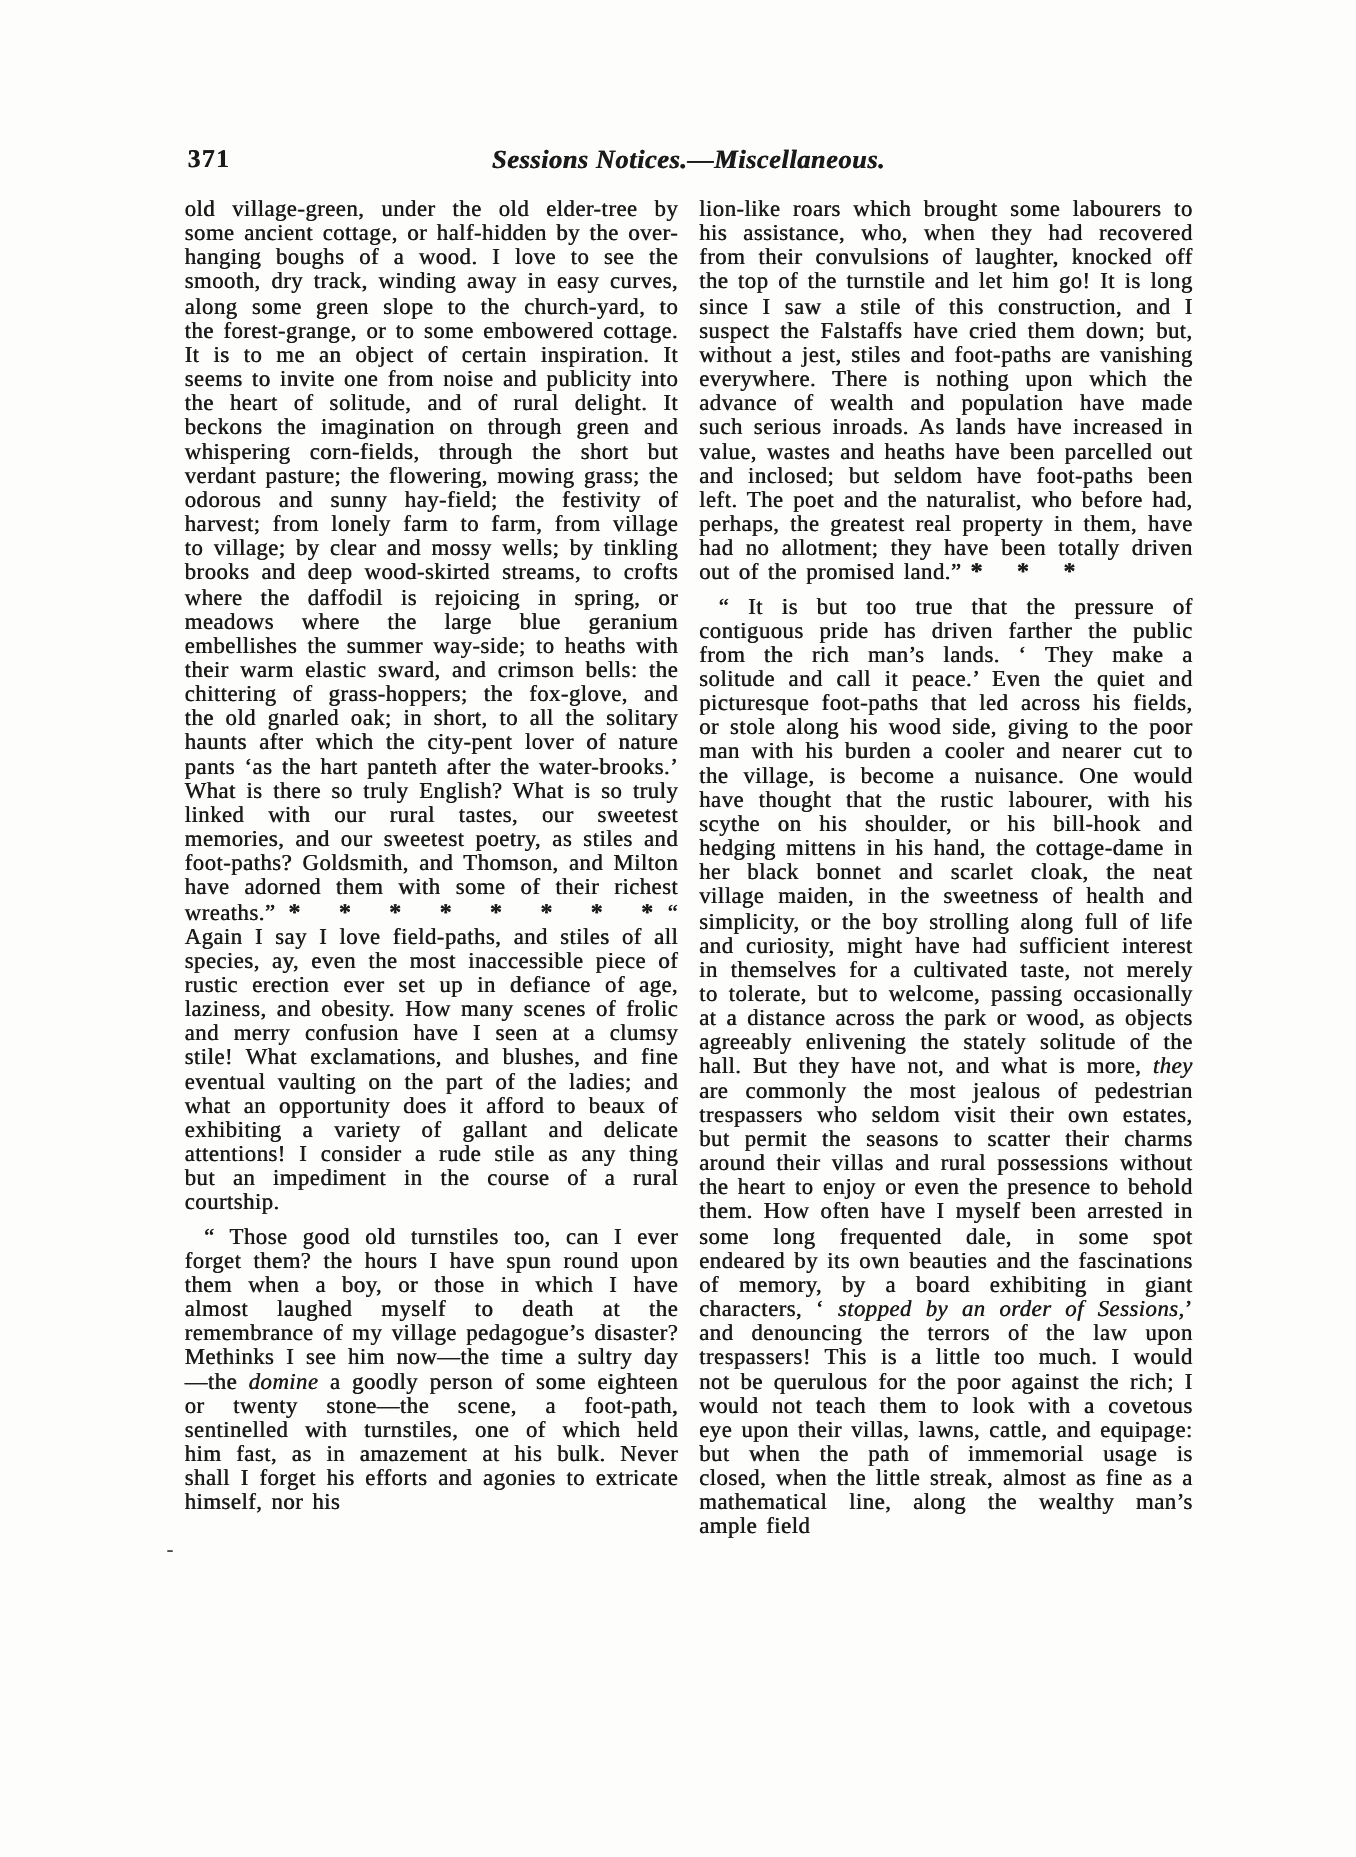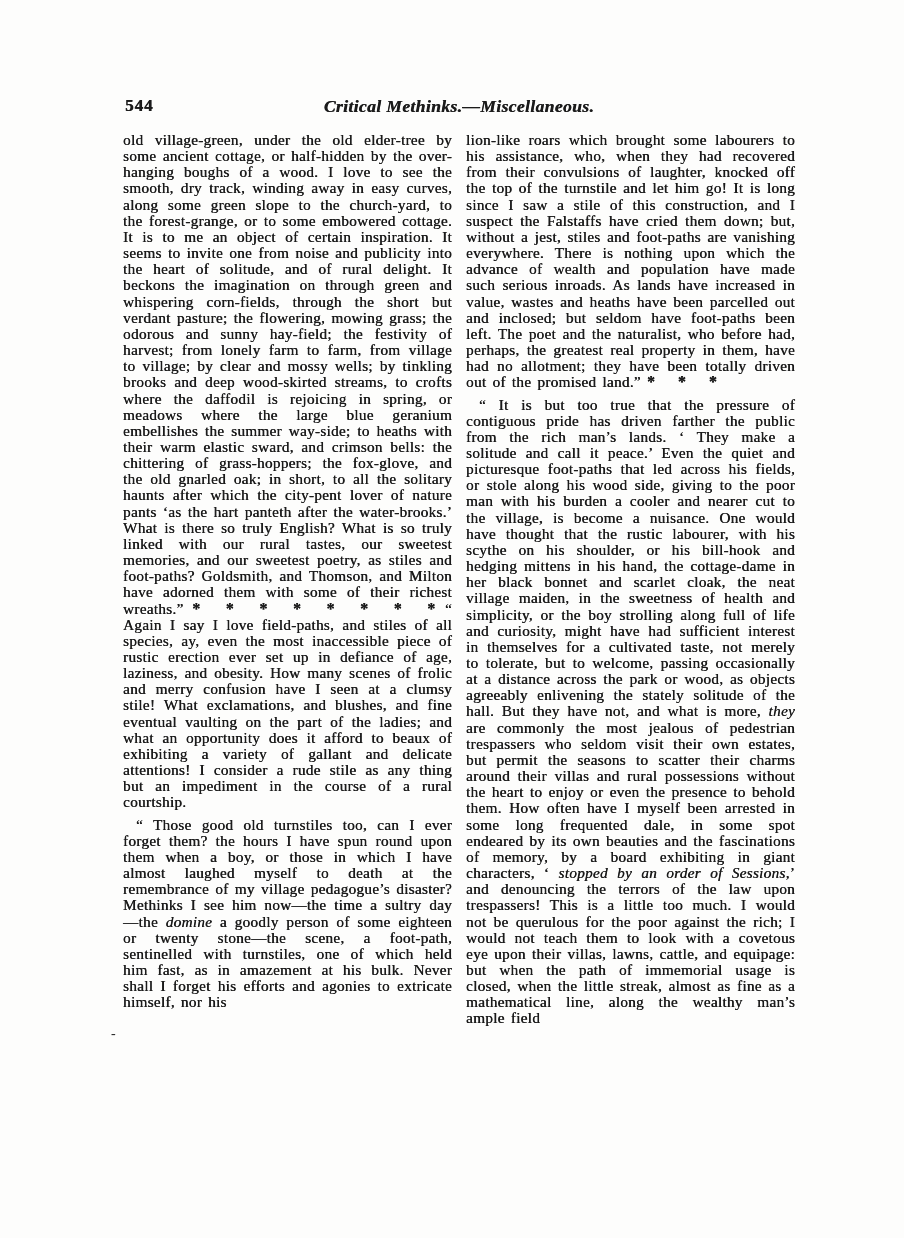--- a/index.html
+++ b/index.html
@@ -51,22 +51,22 @@
     position:absolute;left:111px;top:1026px;
     font-size:14px;color:#2a2a2a;
   }
 </style>
 </head>
 <body>
 
 <div class="page">
 
   <div class="page-header">
-    <span class="page-number">544</span>
-    <div class="running-title">Critical Methinks.—Miscellaneous.</div>
+    <span class="page-number">371</span>
+    <div class="running-title">Sessions Notices.—Miscellaneous.</div>
   </div>
 
   <div class="columns">
     <div class="column">
         <p class="para"><span>old village-green, under the old elder-tree by some ancient cottage, or half-hidden by the over-hanging boughs of a wood. I love to see the smooth, dry track, winding away in easy curves, along some green slope to the church-yard, to the forest-grange, or to some embowered cottage. It is to me an object of certain inspiration. It seems to invite one from noise and publicity into the heart of solitude, and of rural delight. It beckons the imagination on through green and whispering corn-fields, through the short but verdant pasture; the flowering, mowing grass; the odorous and sunny hay-field; the festivity of harvest; from lonely farm to farm, from village to village; by clear and mossy wells; by tinkling brooks and deep wood-skirted streams, to crofts where the daffodil is rejoicing in spring, or meadows where the large blue geranium embellishes the summer way-side; to heaths with their warm elastic sward, and crimson bells: the chittering of grass-hoppers; the fox-glove, and the old gnarled oak; in short, to all the solitary haunts after which the city-pent lover of nature pants ‘as the hart panteth after the water-brooks.’ What is there so truly English? What is so truly linked with our rural tastes, our sweetest memories, and our sweetest poetry, as stiles and foot-paths? Goldsmith, and Thomson, and Milton have adorned them with some of their richest wreaths.” </span><span class="stars">* * * * * * * *</span><span> “ Again I say I love field-paths, and stiles of all species, ay, even the most inaccessible piece of rustic erection ever set up in defiance of age, laziness, and obesity. How many scenes of frolic and merry confusion have I seen at a clumsy stile! What exclamations, and blushes, and fine eventual vaulting on the part of the ladies; and what an opportunity does it afford to beaux of exhibiting a variety of gallant and delicate attentions! I consider a rude stile as any thing but an impediment in the course of a rural courtship.</span></p>
         <p class="para indent"><span>“ Those good old turnstiles too, can I ever forget them? the hours I have spun round upon them when a boy, or those in which I have almost laughed myself to death at the remembrance of my village pedagogue’s disaster? Methinks I see him now—the time a sultry day—the </span><em>domine</em><span> a goodly person of some eighteen or twenty stone—the scene, a foot-path, sentinelled with turnstiles, one of which held him fast, as in amazement at his bulk. Never shall I forget his efforts and agonies to extricate himself, nor his</span></p>
       </div>
     <div class="column">
         <p class="para"><span>lion-like roars which brought some labourers to his assistance, who, when they had recovered from their convulsions of laughter, knocked off the top of the turnstile and let him go! It is long since I saw a stile of this construction, and I suspect the Falstaffs have cried them down; but, without a jest, stiles and foot-paths are vanishing everywhere. There is nothing upon which the advance of wealth and population have made such serious inroads. As lands have increased in value, wastes and heaths have been parcelled out and inclosed; but seldom have foot-paths been left. The poet and the naturalist, who before had, perhaps, the greatest real property in them, have had no allotment; they have been totally driven out of the promised land.” </span><span class="stars">* * *</span></p>
         <p class="para indent"><span>“ It is but too true that the pressure of contiguous pride has driven farther the public from the rich man’s lands. ‘ They make a solitude and call it peace.’ Even the quiet and picturesque foot-paths that led across his fields, or stole along his wood side, giving to the poor man with his burden a cooler and nearer cut to the village, is become a nuisance. One would have thought that the rustic labourer, with his scythe on his shoulder, or his bill-hook and hedging mittens in his hand, the cottage-dame in her black bonnet and scarlet cloak, the neat village maiden, in the sweetness of health and simplicity, or the boy strolling along full of life and curiosity, might have had sufficient interest in themselves for a cultivated taste, not merely to tolerate, but to welcome, passing occasionally at a distance across the park or wood, as objects agreeably enlivening the stately solitude of the hall. But they have not, and what is more, </span><em>they</em><span> are commonly the most jealous of pedestrian trespassers who seldom visit their own estates, but permit the seasons to scatter their charms around their villas and rural possessions without the heart to enjoy or even the presence to behold them. How often have I myself been arrested in some long frequented dale, in some spot endeared by its own beauties and the fascinations of memory, by a board exhibiting in giant characters, ‘ </span><em>stopped by an order of Sessions,</em><span>’ and denouncing the terrors of the law upon trespassers! This is a little too much. I would not be querulous for the poor against the rich; I would not teach them to look with a covetous eye upon their villas, lawns, cattle, and equipage: but when the path of immemorial usage is closed, when the little streak, almost as fine as a mathematical line, along the wealthy man’s ample field</span></p>

